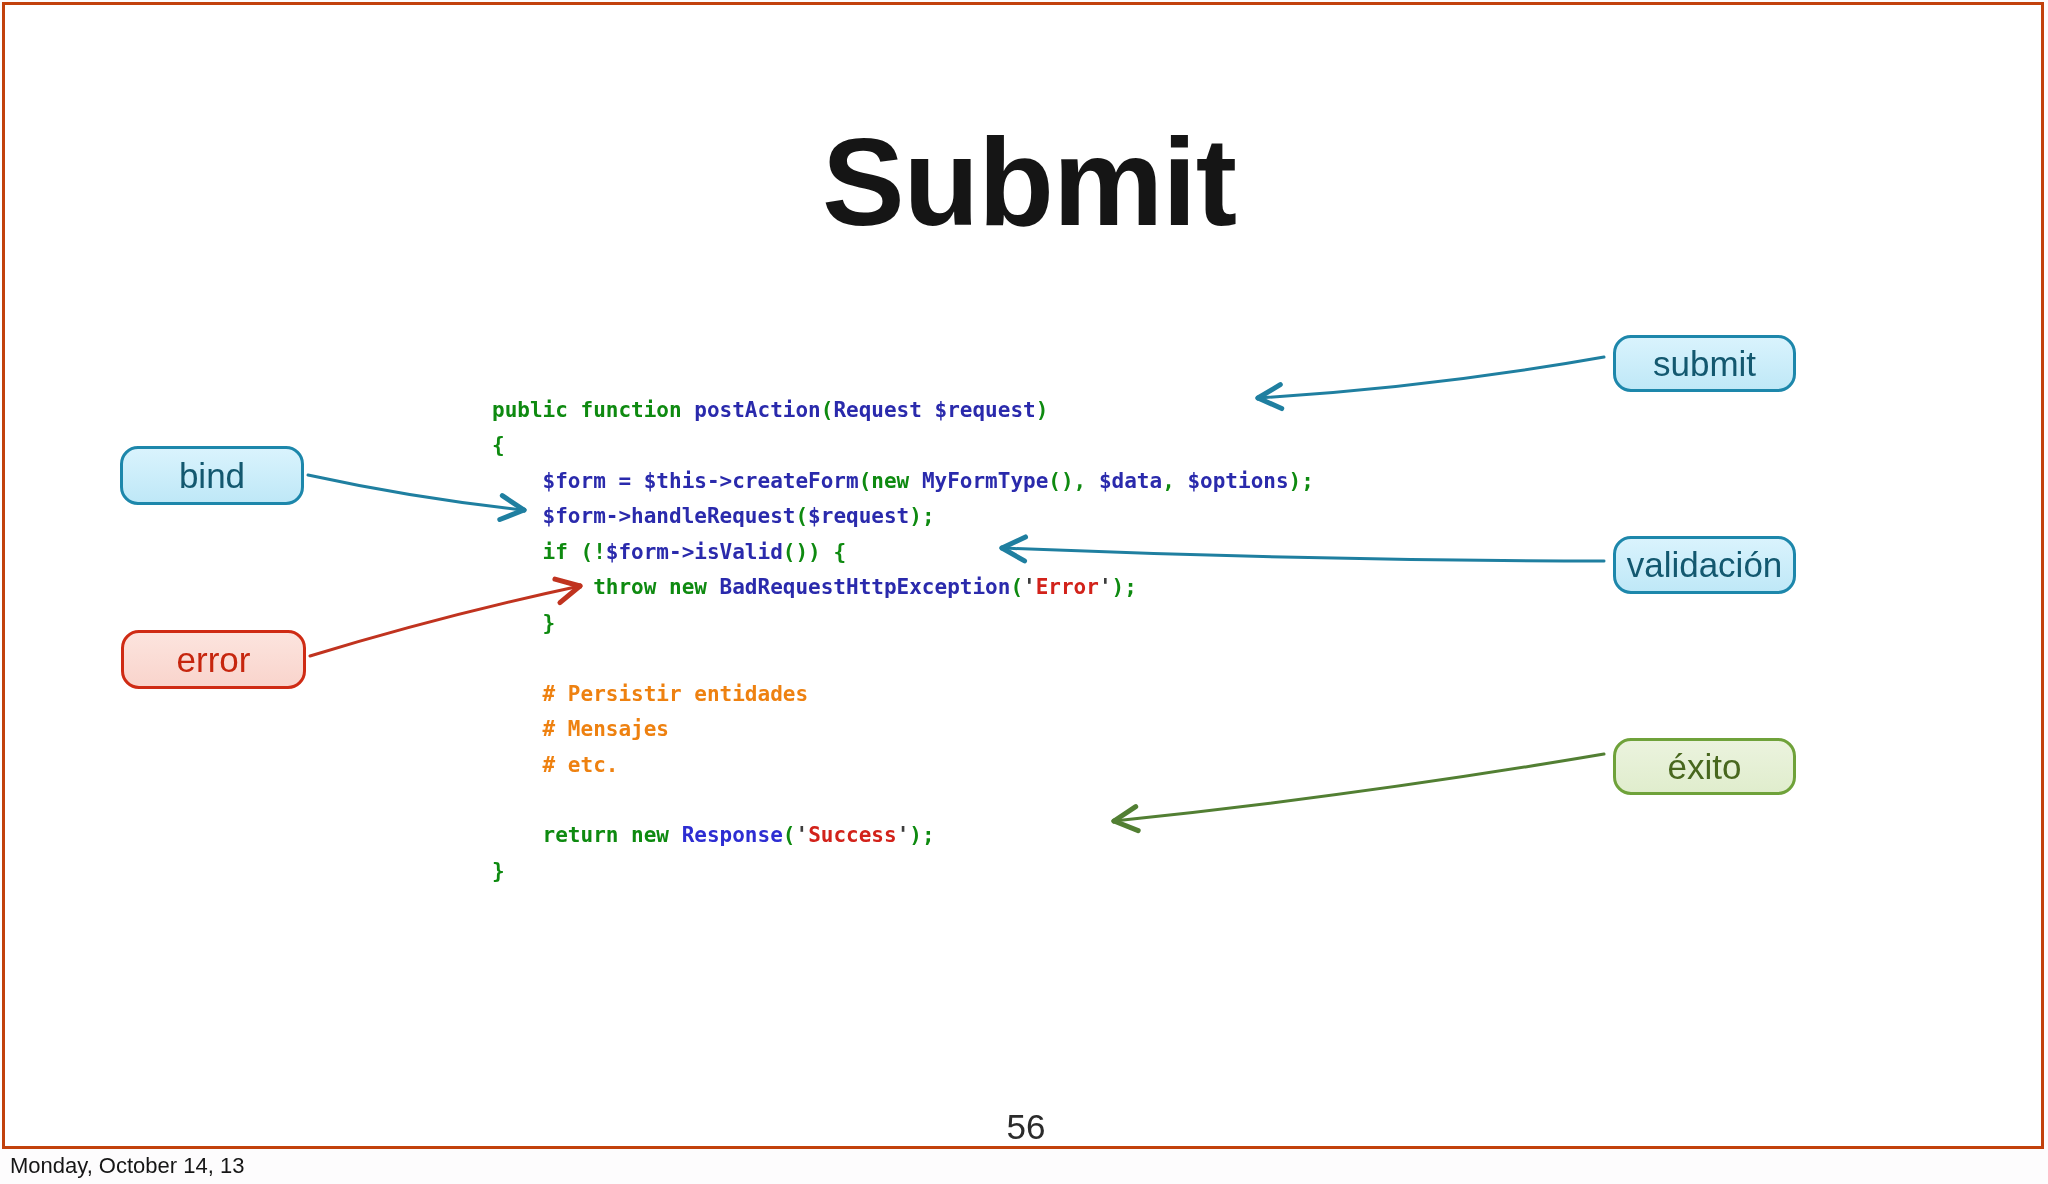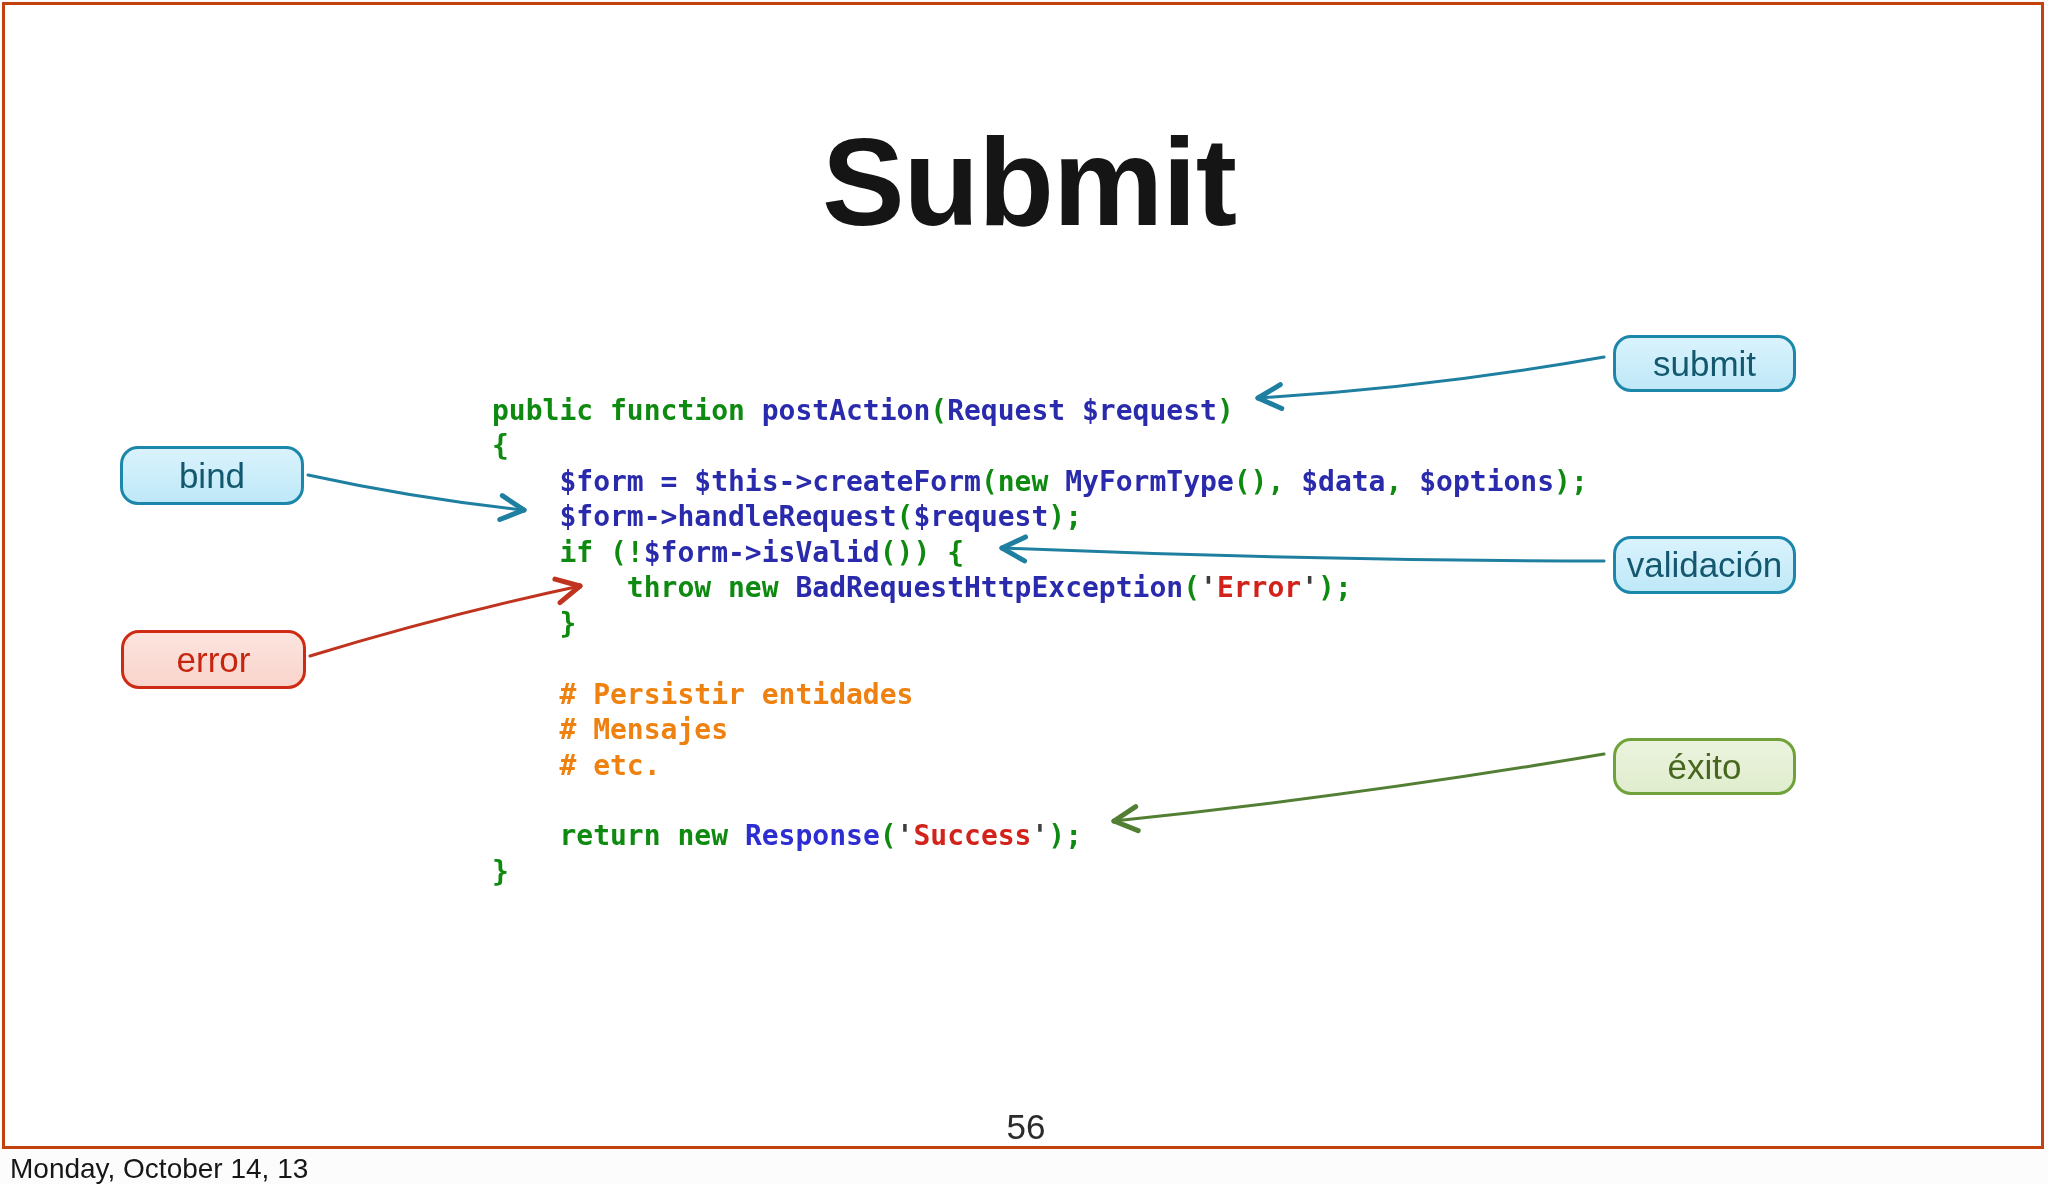--- a/index.html
+++ b/index.html
@@ -13,21 +13,21 @@
   }
   .title{
     position:absolute;left:0;top:112px;width:2048px;text-align:center;
     font-family:"Liberation Sans",sans-serif;font-weight:bold;
     font-size:124px;line-height:1.05;color:#151515;letter-spacing:-1px;
     margin:0;
   }
   .code{
     position:absolute;left:487px;top:388px;margin:0;
     font-family:"DejaVu Sans Mono","Liberation Mono",monospace;
-    font-weight:bold;font-size:28px;line-height:35.45px;white-space:pre;
+    font-weight:bold;font-size:21px;line-height:35.45px;white-space:pre;
   }
   .tok-g{color:#0e8a10;}   
   .tok-n{color:#2a2aac;}   
   .tok-b{color:#2d2dd2;}   
   .tok-r{color:#d2221a;}   
   .tok-q{color:#3d3d3d;}   
   .tok-o{color:#ee8110;}   
   .callout{
     position:absolute;display:flex;align-items:center;justify-content:center;
     border-radius:18px;font-size:35px;box-sizing:border-box;
@@ -44,21 +44,21 @@
   .co-green{
     background:linear-gradient(#ebf3de,#e0edcd);
     border:3px solid #6fa23a;color:#48671e;
   }
   .page-number{
     position:absolute;left:0;top:1102px;width:2042px;text-align:center;
     font-size:35px;color:#2b2b2b;
   }
   .footer-date{
     position:absolute;left:10px;top:1153px;
-    font-size:28px;color:#161616;
+    font-size:22px;color:#161616;
   }
   .arrows{position:absolute;left:0;top:0;pointer-events:none;}
 </style>
 </head>
 <body>
 
 <div class="slide">
   <h1 class="title">Submit</h1>
 
   <pre class="code"><div><span class="tok-g">public function </span><span class="tok-n">postAction</span><span class="tok-g">(</span><span class="tok-n">Request $request</span><span class="tok-g">)</span></div><div><span class="tok-g">{</span></div><div><span class="tok-g">    </span><span class="tok-n">$form = $this-&gt;createForm</span><span class="tok-g">(</span><span class="tok-g">new </span><span class="tok-n">MyFormType</span><span class="tok-g">(), </span><span class="tok-n">$data</span><span class="tok-g">, </span><span class="tok-n">$options</span><span class="tok-g">);</span></div><div><span class="tok-g">    </span><span class="tok-n">$form-&gt;handleRequest</span><span class="tok-g">(</span><span class="tok-n">$request</span><span class="tok-g">);</span></div><div><span class="tok-g">    if (!</span><span class="tok-n">$form-&gt;isValid</span><span class="tok-g">()) {</span></div><div><span class="tok-g">        throw new </span><span class="tok-n">BadRequestHttpException</span><span class="tok-g">(</span><span class="tok-q">'</span><span class="tok-r">Error</span><span class="tok-q">'</span><span class="tok-g">);</span></div><div><span class="tok-g">    }</span></div><div> </div><div><span class="tok-o">    # Persistir entidades</span></div><div><span class="tok-o">    # Mensajes</span></div><div><span class="tok-o">    # etc.</span></div><div> </div><div><span class="tok-g">    return new </span><span class="tok-b">Response</span><span class="tok-g">(</span><span class="tok-q">'</span><span class="tok-r">Success</span><span class="tok-q">'</span><span class="tok-g">);</span></div><div><span class="tok-g">}</span></div></pre>

